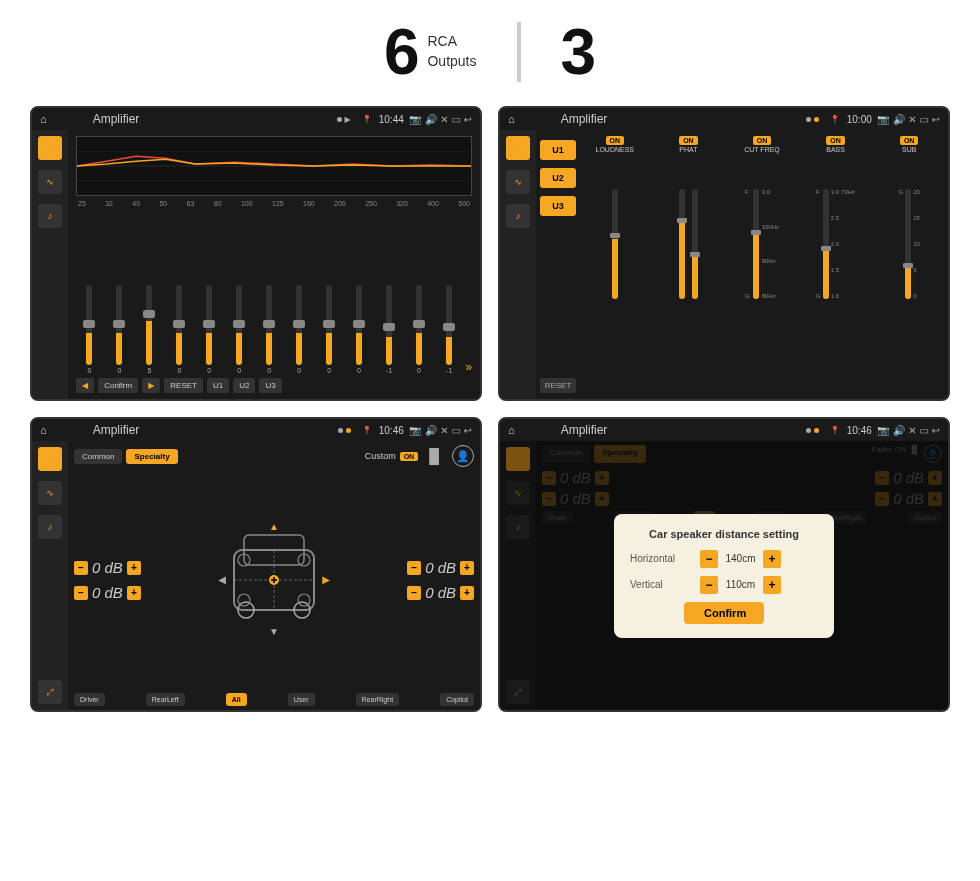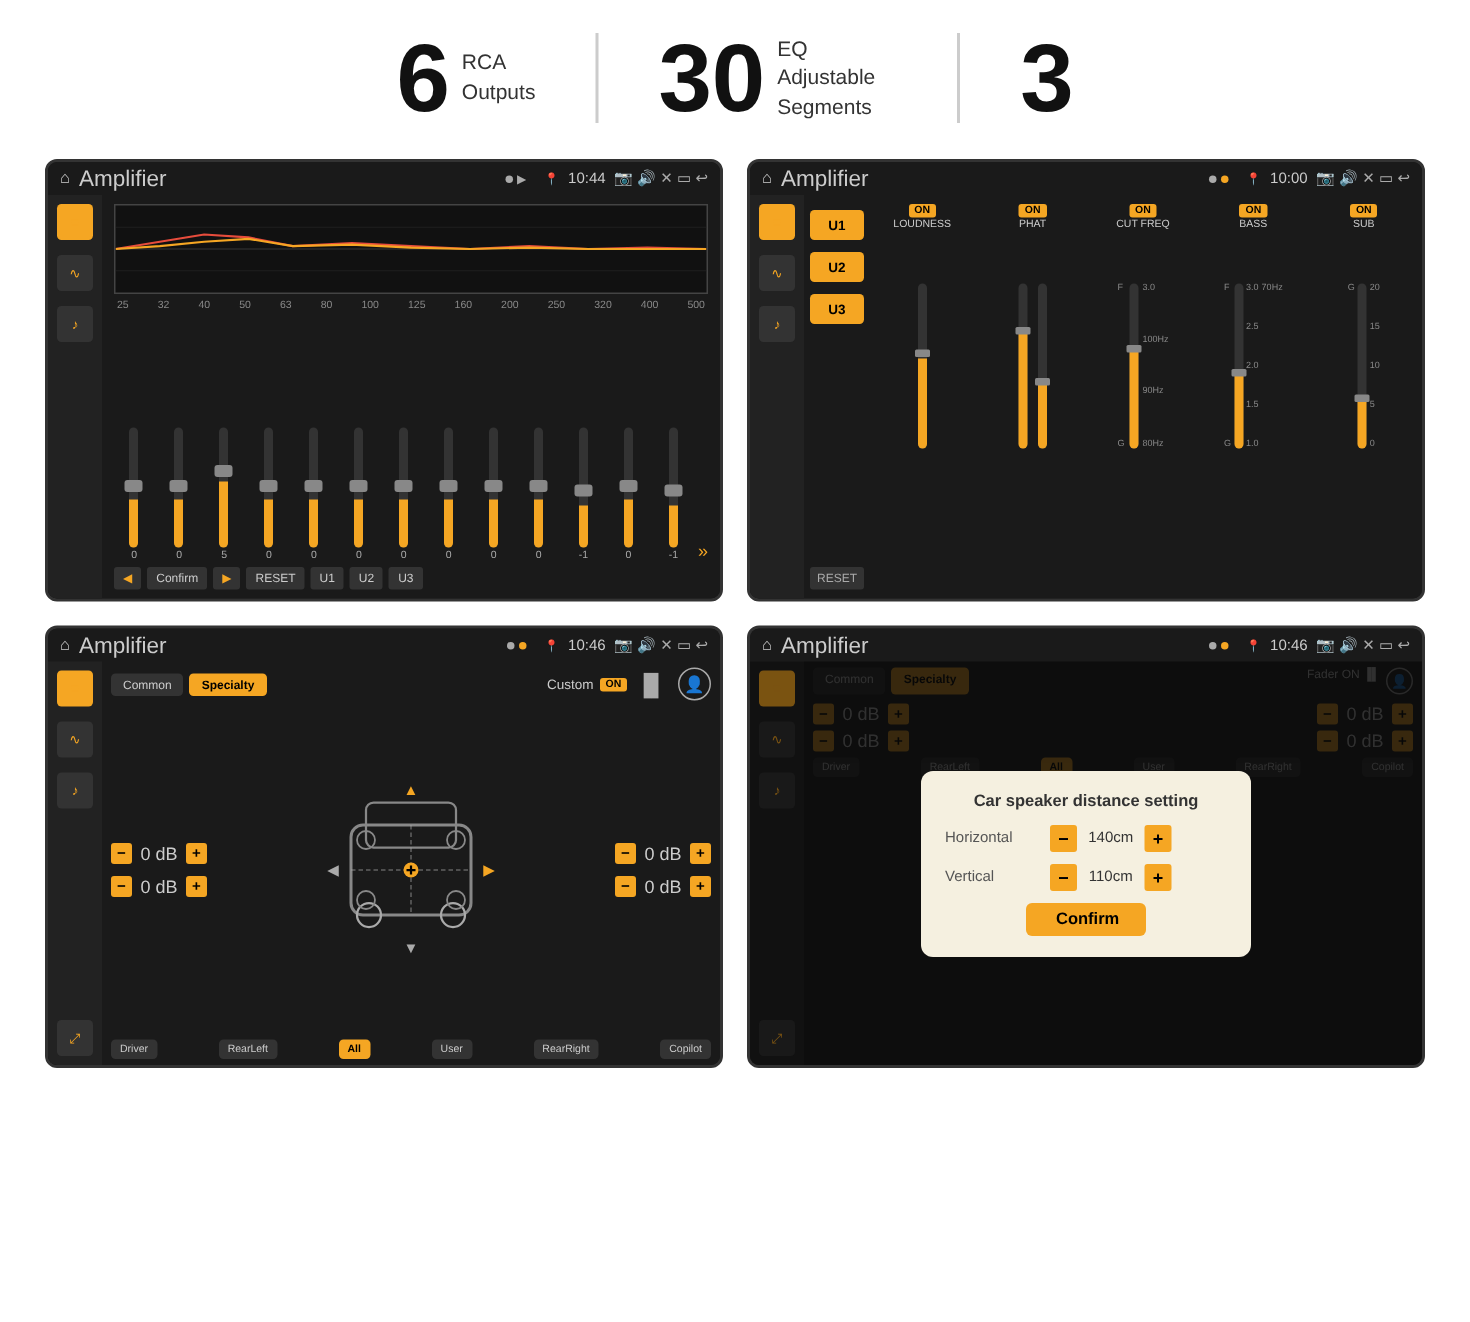--- a/index.html
+++ b/index.html
@@ -81,23 +81,24 @@
       align-items: center;
       padding: 3px 8px;
       gap: 6px;
       height: 22px;
     }
     .topbar-home {
       font-size: 11px;
       color: #ccc;
     }
     .topbar-title {
-      font-size: 15px;
+      font-size: 12px;
       color: #ccc;
       flex: 1;
+      margin-left: 40px;
     }
     .topbar-dots {
       display: flex; gap: 3px; align-items: center;
     }
     .dot-white { width: 5px; height: 5px; border-radius: 50%; background: #aaa; }
     .dot-yellow { width: 5px; height: 5px; border-radius: 50%; background: #f5a623; }
     .topbar-time { font-size: 10px; color: #ccc; }
     .topbar-icons { display: flex; gap: 4px; align-items: center; color: #aaa; font-size: 10px; }
 
     
@@ -330,24 +331,25 @@
       background: #f5a623;
       border-radius: 2px;
       display: flex;
       align-items: center;
       justify-content: center;
       color: #000;
       font-size: 10px;
       font-weight: bold;
     }
     .db-value {
-      font-size: 12px;
+      font-size: 15px;
       color: #ccc;
       min-width: 28px;
       text-align: center;
+      font-style: italic;
     }
     .fader-bottom-row {
       display: flex;
       justify-content: space-between;
       align-items: center;
     }
     .fader-bottom-btn {
       background: #333;
       color: #ccc;
       font-size: 7px;
@@ -432,24 +434,20 @@
 
 <div class="page-wrapper">
 
 
   <div class="stats-row">
     <div class="stat-item">
       <span class="stat-number">6</span>
       <span class="stat-label">RCA<br>Outputs</span>
     </div>
     <div class="stat-divider"></div>
-    <div class="stat-item">
-      <span class="stat-number">30</span>
-      <span class="stat-label">EQ Adjustable<br>Segments</span>
-    </div>
     <div class="stat-divider"></div>
     <div class="stat-item">
       <span class="stat-number">3</span>
     </div>
   </div>
 
   <div class="screens-grid">
 
     <div class="screen-container">
       <div class="screen-topbar">

